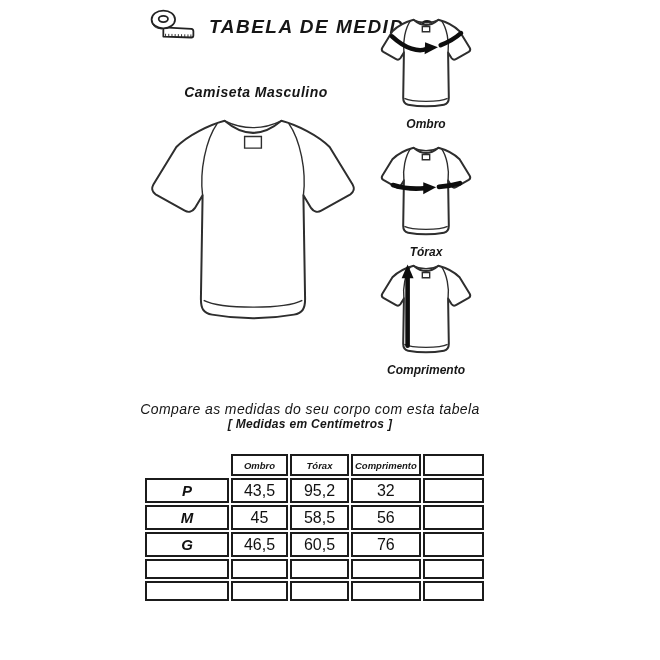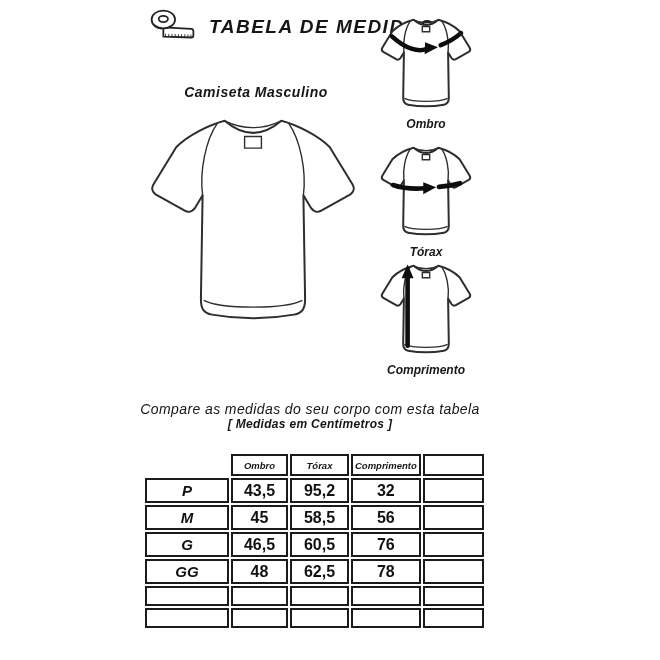--- a/index.html
+++ b/index.html
@@ -47,21 +47,21 @@
     border-collapse:separate; border-spacing:2px; table-layout:fixed;
   }
   .size-table td {
     border:2px solid #1b1b1b; background:#ffffff; text-align:center; vertical-align:middle;
     padding:1px 2px; overflow:hidden;
   }
   .size-table .cell-blank { border:none; background:transparent; }
   .col-size { width:84px; } .col-a { width:57px; } .col-b { width:59px; } .col-c { width:58px; } .col-d { width:61px; }
   .th-cell { height:22px; font-size:9.5px; font-weight:bold; font-style:italic; color:#161616; }
   .size-cell { height:25px; font-size:15px; font-weight:bold; font-style:italic; color:#111; }
-  .num-cell { font-size:16px; font-weight:bold; color:#111; }
+  .num-cell { font-size:16px; font-weight:normal; color:#111; }
   .empty-cell { height:20px; }
 </style>
 </head>
 <body>
 
 <div id="page">
 
   <svg width="0" height="0" style="position:absolute" aria-hidden="true">
     <symbol id="tshirt" viewBox="0 0 100 106">
       <path class="tee" d="M36.5,6 C29,8 19,13 13.5,18.5 L2.5,36.5 C1.6,38.2 2,40 3.6,41 L17.5,48.8
@@ -159,27 +159,20 @@
         <td class="num-cell"></td>
       </tr>
       <tr>
         <td class="size-cell">G</td>
         <td class="num-cell">46,5</td>
         <td class="num-cell">60,5</td>
         <td class="num-cell">76</td>
         <td class="num-cell"></td>
       </tr>
       <tr>
-        <td class="size-cell">GG</td>
-        <td class="num-cell">48</td>
-        <td class="num-cell">62,5</td>
-        <td class="num-cell">78</td>
-        <td class="num-cell"></td>
-      </tr>
-      <tr>
         <td class="empty-cell"></td>
         <td class="empty-cell"></td>
         <td class="empty-cell"></td>
         <td class="empty-cell"></td>
         <td class="empty-cell"></td>
       </tr>
       <tr>
         <td class="empty-cell"></td>
         <td class="empty-cell"></td>
         <td class="empty-cell"></td>

